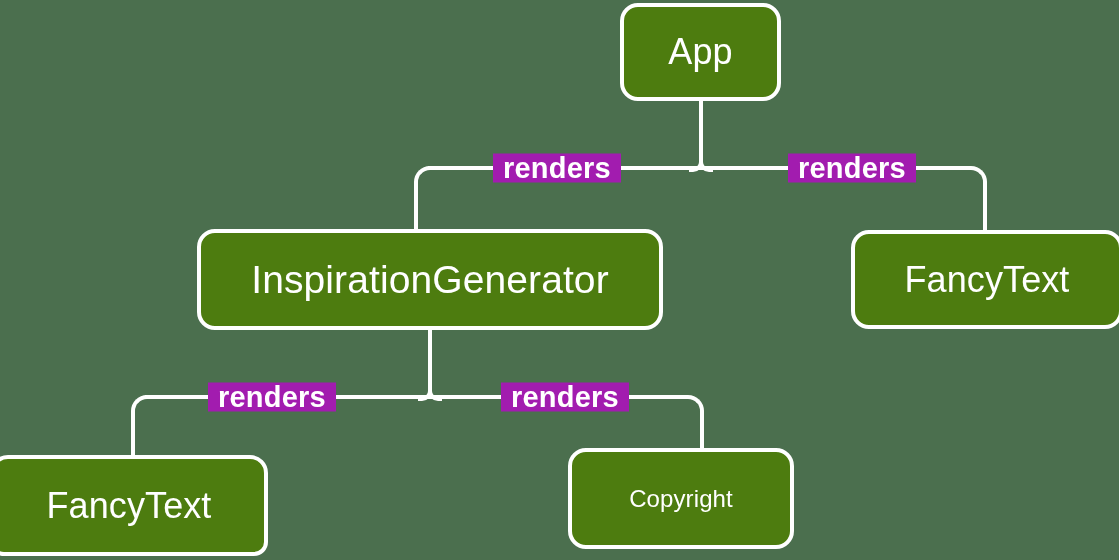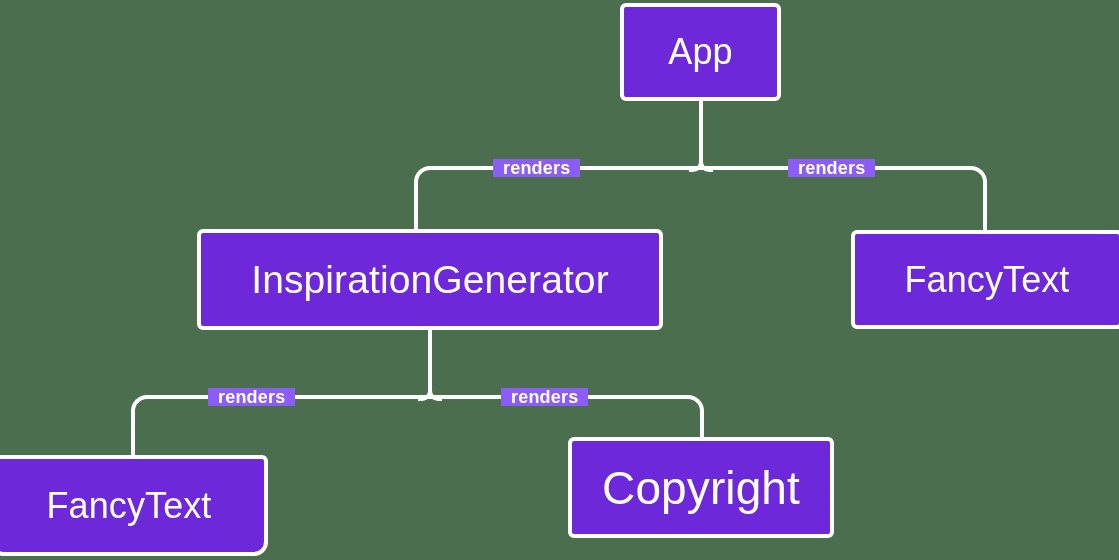--- a/index.html
+++ b/index.html
@@ -13,23 +13,23 @@
     height: 560px;
     background: #4b6f4e;
     overflow: hidden;
     font-family: "Liberation Sans", sans-serif;
   }
 
   
   .node {
     position: absolute;
     box-sizing: border-box;
-    background: #6d28d9;
+    background: #4d7c0f;
     border: 4px solid #ffffff;
-    border-radius: 6px;
+    border-radius: 18px;
     display: flex;
     align-items: center;
     justify-content: center;
     color: #ffffff;
     font-weight: 400;
     letter-spacing: 0.1px;
     white-space: nowrap;
     z-index: 3;
   }
 
@@ -49,23 +49,23 @@
     font-size: 36px;
   }
   #node-fancytext-left {
     left: -10px; top: 455px;
     width: 278px; height: 101px;
     font-size: 36px;
     border-bottom-left-radius: 14px;
     border-bottom-right-radius: 14px;
   }
   #node-copyright {
-    left: 568px; top: 437px;
-    width: 266px; height: 101px;
-    font-size: 46px;
+    left: 568px; top: 448px;
+    width: 226px; height: 101px;
+    font-size: 24px;
   }
 
   
   .wire {
     position: absolute;
     background: #ffffff;
     z-index: 1;
   }
   .v { width: 4px; }
   .h { height: 4px; }
@@ -104,25 +104,25 @@
   .fillet-br {
     border-top: none;
     border-left: none;
     border-bottom-right-radius: 10px;
   }
 
   
   .edge-label {
     position: absolute;
     color: #ffffff;
-    font-size: 18px;
+    font-size: 29px;
     font-weight: 700;
     letter-spacing: 0.2px;
     white-space: nowrap;
-    background: #8b5cf6;
+    background: #a21caf;
     padding: 0 10px;
     line-height: 1;
     transform: translateY(-50%);
     z-index: 2;
   }
 </style>
 </head>
 <body>
 
 <div id="stage">

